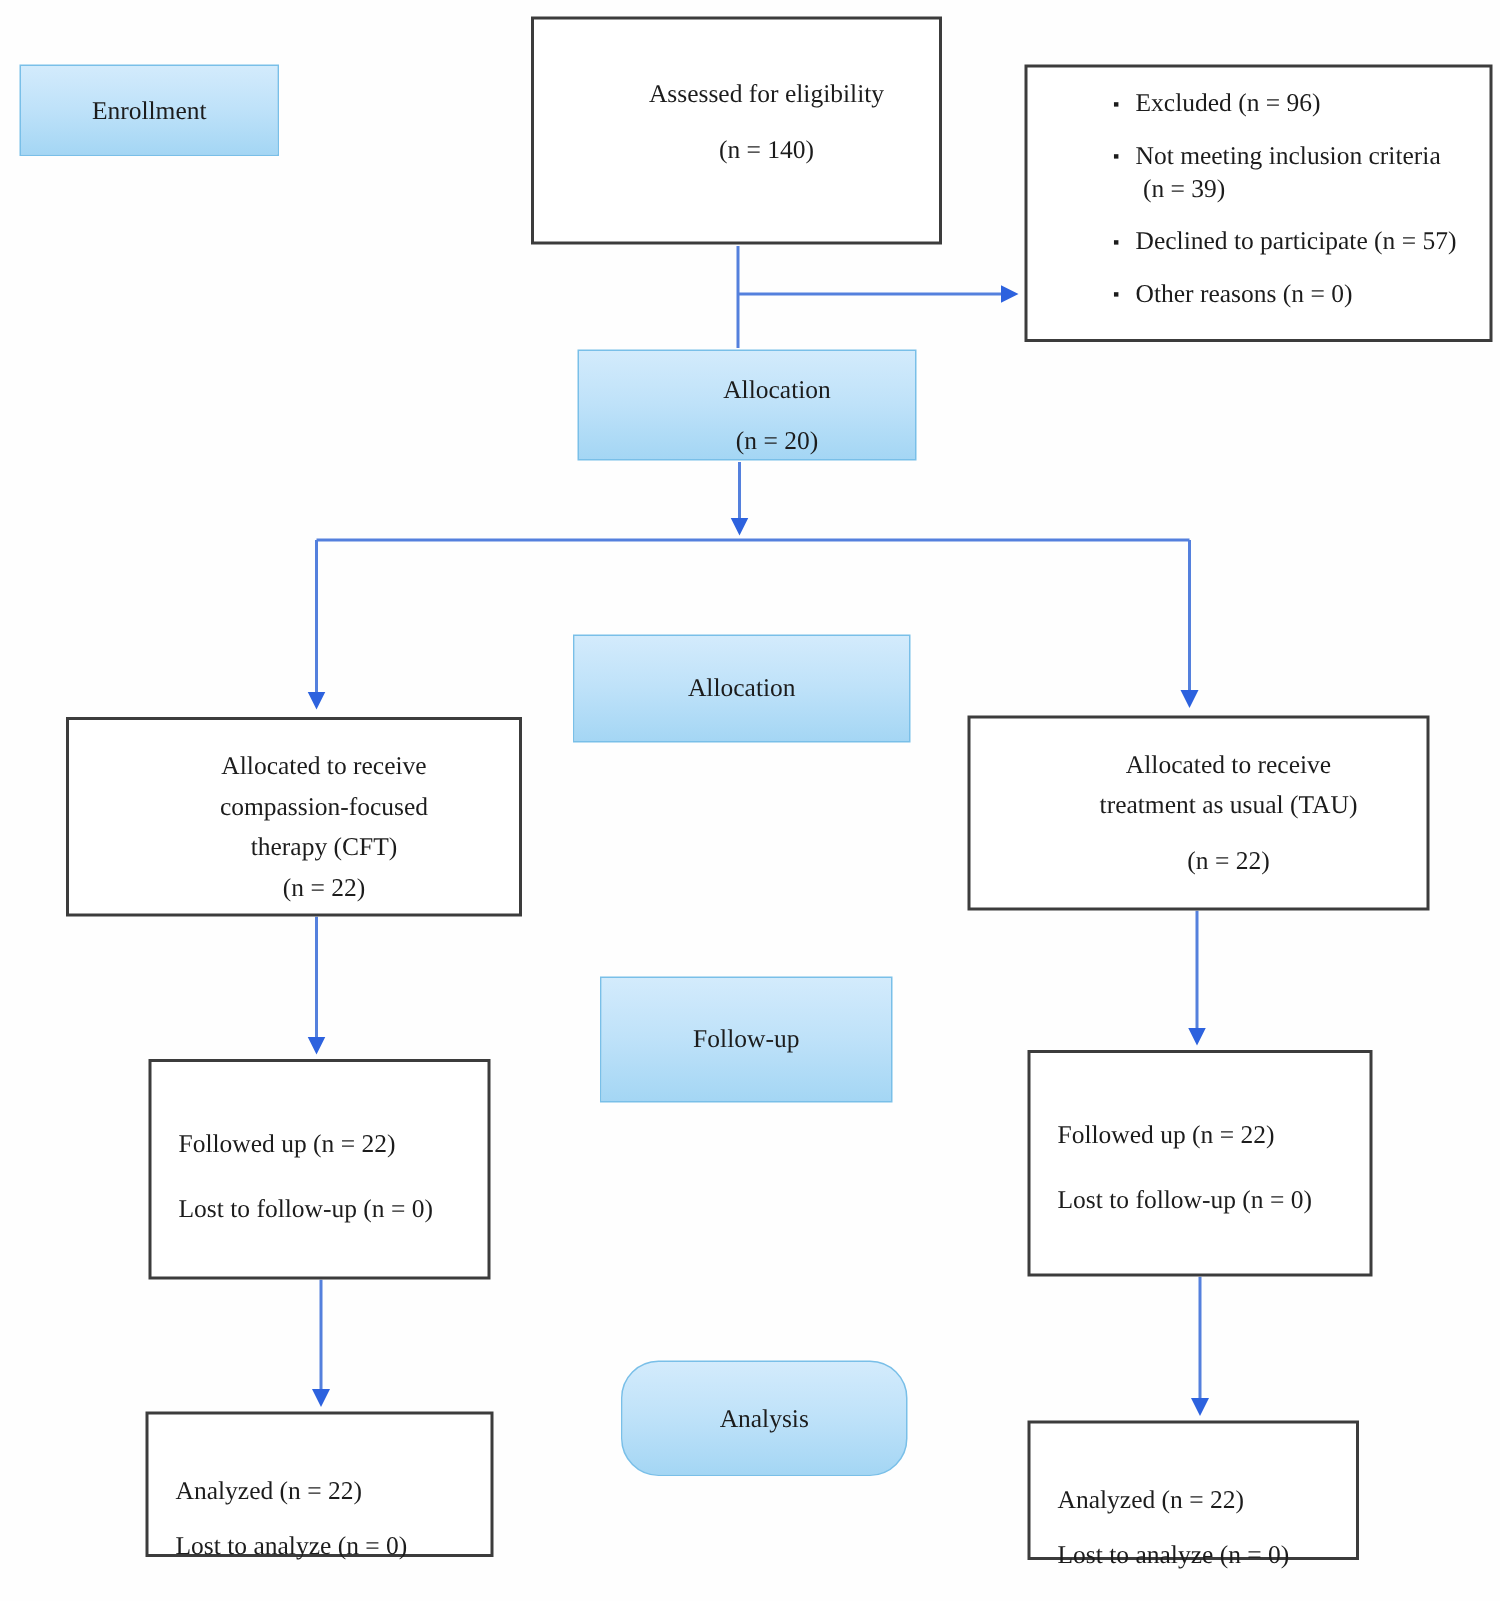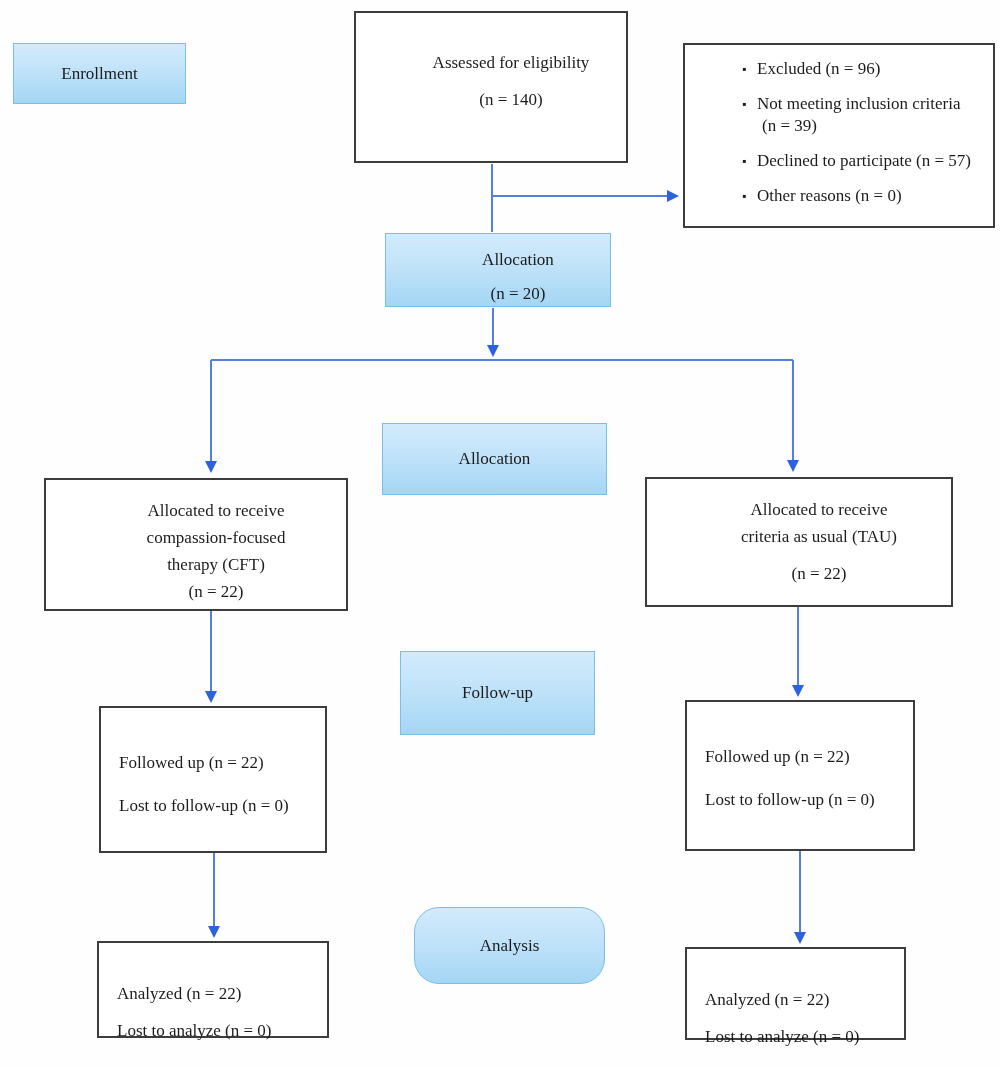--- a/index.html
+++ b/index.html
@@ -141,21 +141,21 @@
 
   <div class="white-box center-col" id="alloc-cft">
     <div class="line-item">Allocated to receive</div>
     <div class="line-item">compassion-focused</div>
     <div class="line-item">therapy (CFT)</div>
     <div class="line-item">(n = 22)</div>
   </div>
 
   <div class="white-box center-col" id="alloc-tau">
     <div class="line-item">Allocated to receive</div>
-    <div class="line-item">criteria as usual (TAU)</div>
+    <div class="line-item">treatment as usual (TAU)</div>
     <div class="line-item gap-line">(n = 22)</div>
   </div>
 
   <div class="stage-label" id="followup-label">
     <span>Follow-up</span>
   </div>
 
   <div class="white-box left-text-box" id="followup-left">
     <div class="line-item">Followed up (n = 22)</div>
     <div class="line-item">Lost to follow-up (n = 0)</div>

